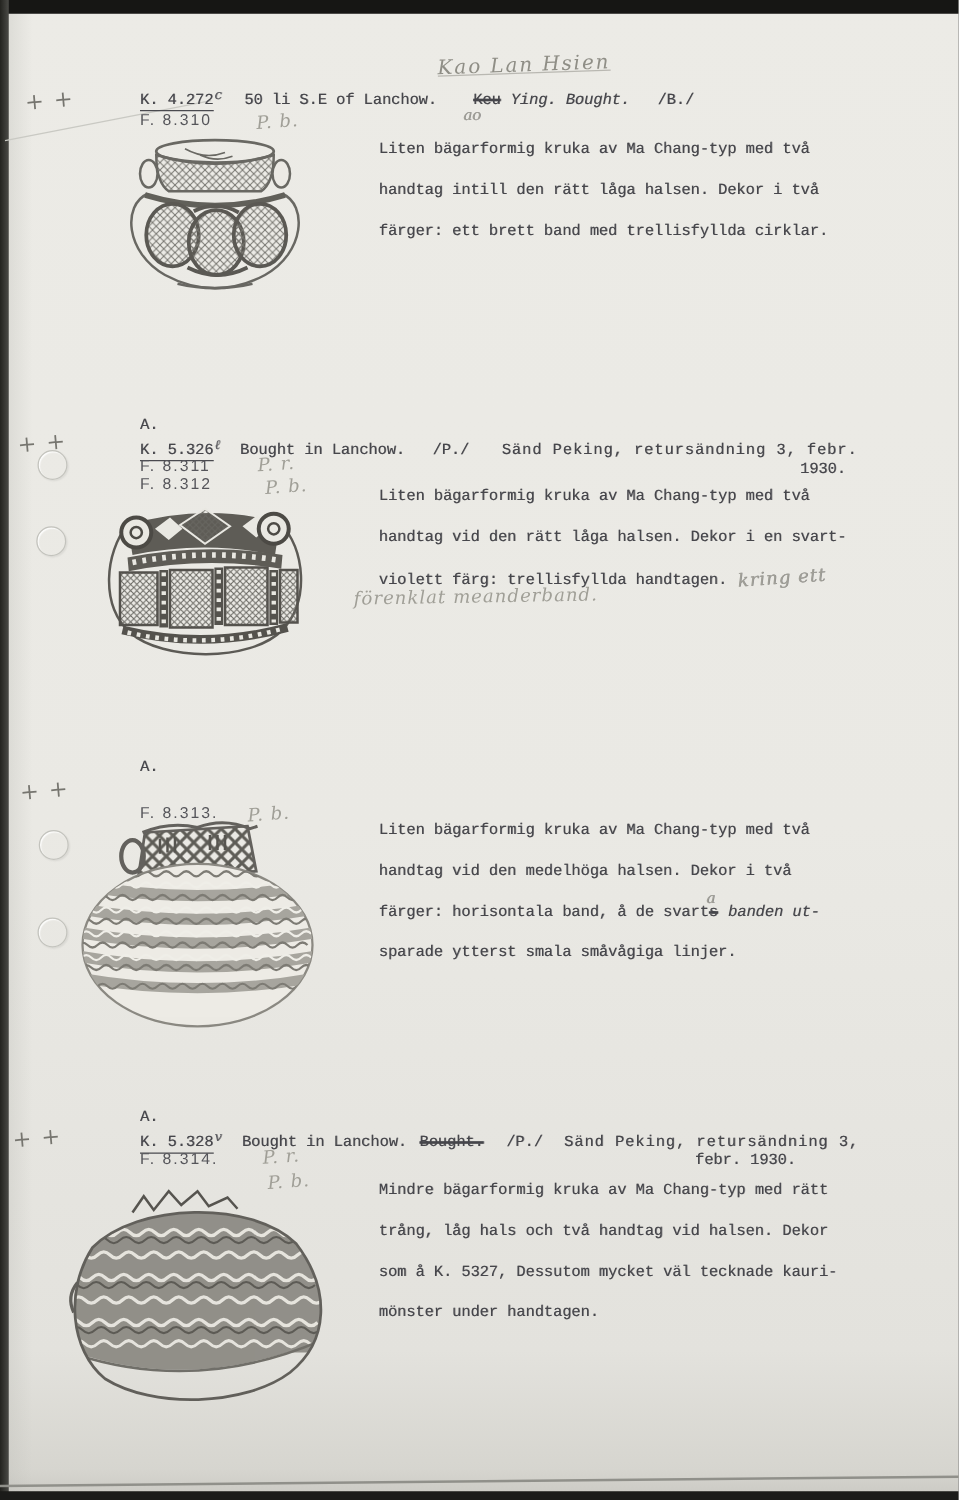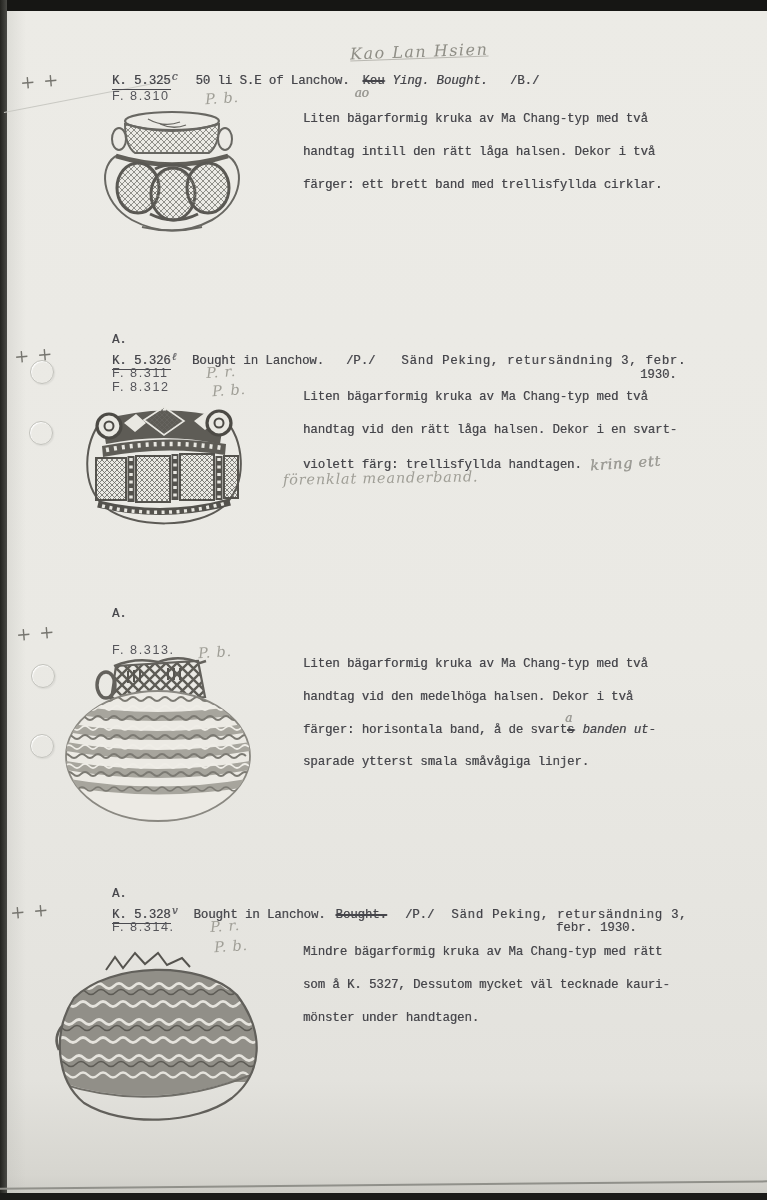--- a/index.html
+++ b/index.html
@@ -17,21 +17,21 @@
 
   
   .typed{position:absolute;font-family:"Liberation Mono","DejaVu Sans Mono",monospace;
          font-size:12.4px;color:#46464b;letter-spacing:-0.1px;white-space:nowrap;
          text-shadow:0.45px 0 0 rgba(70,70,75,.55);}
   .desc{line-height:32.8px;}
   .desc > div{white-space:nowrap;}
   .knum{border-bottom:1.4px solid #4a4a4f;padding-bottom:1px;}
   .struck{text-decoration:line-through;text-decoration-thickness:1.6px;}
   .siglum{margin-left:22px;}
-  .ml8{margin-left:8px;font-style:italic;} .ml10{margin-left:10px;} .ml12{margin-left:0;padding-left:13px;}
+  .ml8{margin-left:8px;font-style:italic;} .ml10{margin-left:10px;} .ml12{margin-left:16px;padding-left:13px;}
   .ml16{margin-left:16px;} .ml18{margin-left:18px;} .ml20{margin-left:17px;} .ml26{margin-left:26px;}
   .wide{letter-spacing:0.7px;text-align:right;}
   .rel{position:relative;display:inline-block;}
 
   
   .pencil{font-family:"DejaVu Serif",serif;font-style:italic;color:#a09f97;letter-spacing:0.8px;}
   .pencil-abs{position:absolute;white-space:nowrap;}
   .hw-ink{position:absolute;font-family:Liberation Sans, sans-serif;color:#55555a;
           font-size:12.6px;letter-spacing:1.6px;white-space:nowrap;}
   .suffix{font-family:"DejaVu Serif",serif;font-style:italic;color:#5c5c60;
@@ -68,21 +68,21 @@
 
   <div class="hole" style="left:30px;top:360px;"></div>
   <div class="hole" style="left:29px;top:421px;"></div>
   <div class="hole" style="left:31px;top:664px;"></div>
   <div class="hole" style="left:30px;top:734px;"></div>
 
   <div class="margin-mark" style="left:20px;top:70px;">++</div>
   <div class="hw-above" style="left:350px;top:42px;">Kao Lan Hsien</div>
 
   <div class="typed" style="left:112px;top:70px;">
-    <span class="knum">K. 5.325</span><span class="suffix">c</span><span class="ml18">50 li S.E of Lanchow.</span><span class="rel ml12"><span class="struck">Keu</span><span class="below-corr">ao</span></span><span class="ml8">Ying. Bought.</span><span class="siglum">/B./</span>
+    <span class="knum">K. 4.272</span><span class="suffix">c</span><span class="ml18">50 li S.E of Lanchow.</span><span class="rel ml12"><span class="struck">Keu</span><span class="below-corr">ao</span></span><span class="ml8">Ying. Bought.</span><span class="siglum">/B./</span>
   </div>
   <div class="hw-ink" style="left:112px;top:89px;">F. 8.310</div>
   <div class="pencil pencil-abs hw-note" style="left:205px;top:90px;">P. b.</div>
 
   <div class="typed desc" style="left:303px;top:103px;">
     <div>Liten bägarformig kruka av Ma Chang-typ med två</div>
     <div>handtag intill den rätt låga halsen. Dekor i två</div>
     <div>färger: ett brett band med trellisfyllda cirklar.</div>
   </div>
 
@@ -211,20 +211,21 @@
   <div class="typed" style="left:112px;top:904px;">
     <span class="knum">K. 5.328</span><span class="suffix">v</span><span class="ml16">Bought in Lanchow.</span><span class="struck ml10">Bought.</span><span class="ml18">/P./</span><span class="ml20 wide">Sänd Peking, retursändning 3,</span>
   </div>
   <div class="typed" style="left:556px;top:921px;">febr. 1930.</div>
   <div class="hw-ink" style="left:112px;top:920px;">F. 8.314.</div>
   <div class="pencil pencil-abs hw-note" style="left:210px;top:918px;">P. r.</div>
   <div class="pencil pencil-abs hw-note" style="left:214px;top:938px;">P. b.</div>
 
   <div class="typed desc" style="left:303px;top:936px;">
     <div>Mindre bägarformig kruka av Ma Chang-typ med rätt</div>
+    <div>trång, låg hals och två handtag vid halsen. Dekor</div>
     <div>som å K. 5327, Dessutom mycket väl tecknade kauri-</div>
     <div>mönster under handtagen.</div>
   </div>
 
   <svg class="sketch" style="left:44px;top:940px;" width="225" height="190" viewBox="0 0 225 190">
     <defs>
       <path id="w4" d="M8 0q5 -5 10 0t10 0t10 0t10 0t10 0t10 0t10 0t10 0t10 0t10 0t10 0t10 0t10 0t10 0t10 0t10 0t10 0t10 0t10 0t10 0" fill="none"></path>
       <clipPath id="p4c">
         <path d="M30 58 C8 92 12 140 40 163 C78 187 152 185 188 158 C219 133 221 92 193 55 C157 20 66 22 30 58 Z"></path>
       </clipPath>

